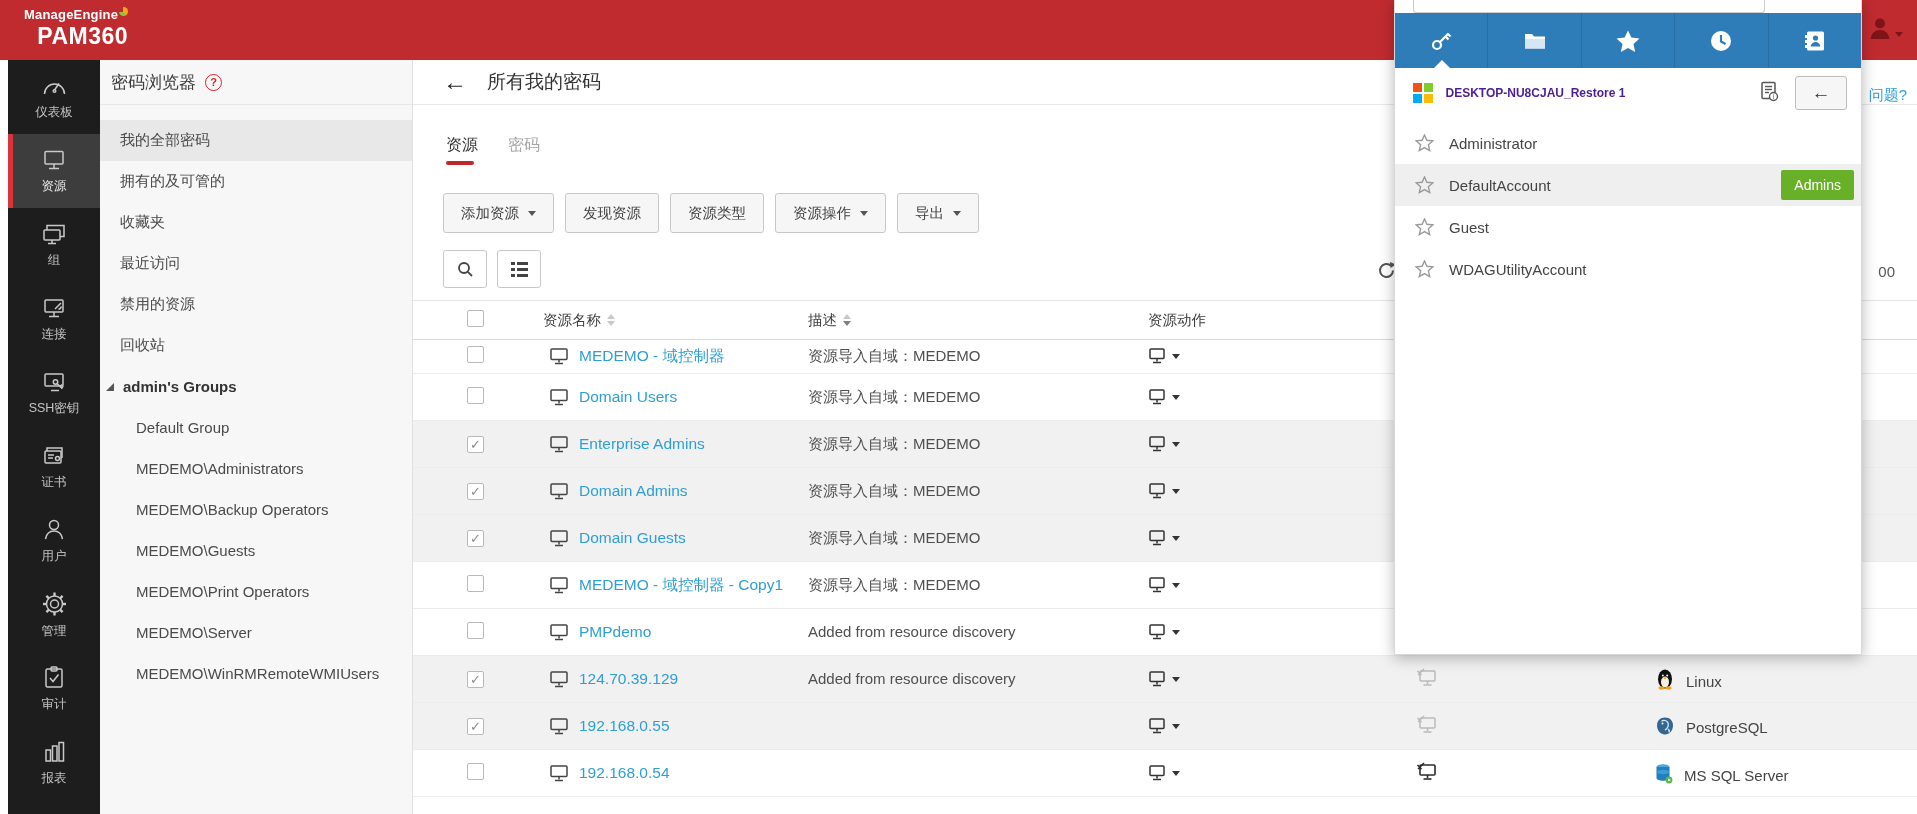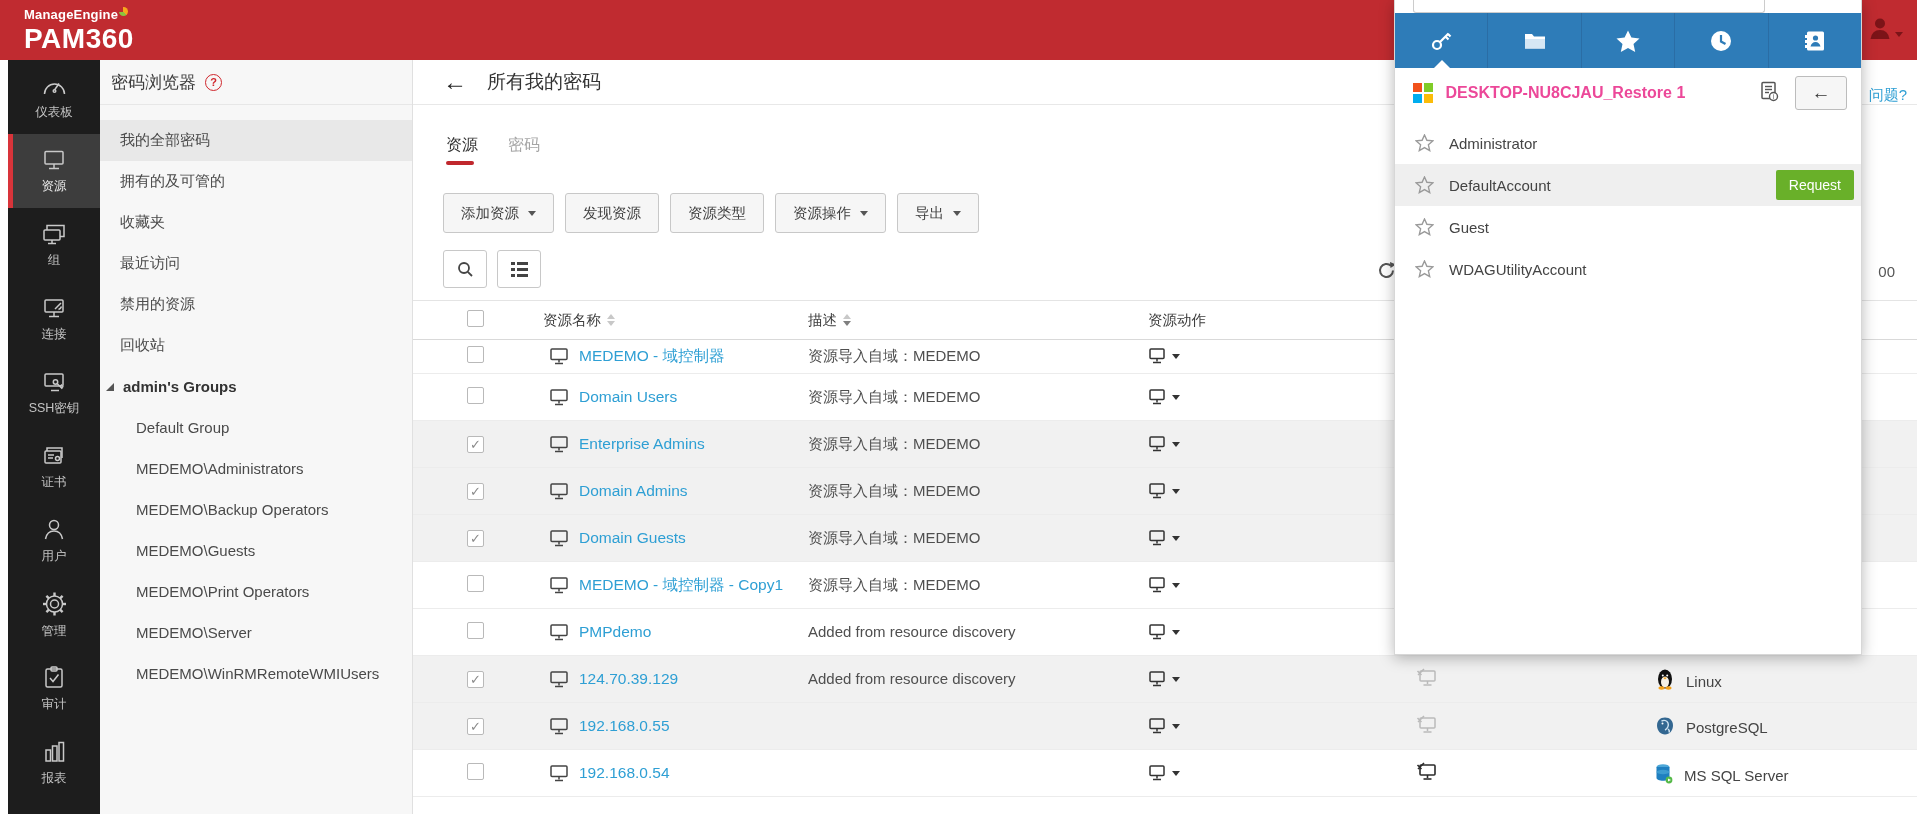--- a/index.html
+++ b/index.html
@@ -6,21 +6,21 @@
   html,body { background:#e9e9e9; }
   body { font-family:"Liberation Sans","DejaVu Sans",sans-serif; }
   .screen { position:relative; width:1917px; height:814px; background:#fff; overflow:hidden; }
 
   
   .topbar { position:absolute; left:0; top:0; width:1917px; height:60px; background:#c02b30; z-index:5; }
   .logo { position:absolute; left:24px; top:7px; color:#fff; }
   .logo .l1 { font-size:13px; font-weight:bold; letter-spacing:.2px; }
   .logo .l1 .swoosh { display:inline-block; width:9px; height:9px; border-radius:50%;
       background:conic-gradient(#f7a81b 0 40%, #8bc53f 40% 75%, transparent 75%); vertical-align:top; margin-left:1px; }
-  .logo .l2 { font-size:28px; font-weight:bold; letter-spacing:.5px; margin-top:1px; }
+  .logo .l2 { font-size:23px; font-weight:bold; letter-spacing:.5px; margin-top:1px;text-align:right; }
   .searchbar { position:absolute; left:415px; top:0; width:452px; height:60px; background:#ca4a4e;
       display:flex; align-items:center; padding-left:28px; gap:22px; }
   .searchbar .ph { color:#f3d9da; font-size:16px; }
   .caret-sm { display:inline-block; width:0; height:0; border-left:4px solid transparent; border-right:4px solid transparent; border-top:5px solid #fff; }
   .usermenu { position:absolute; right:14px; top:15px; display:flex; align-items:flex-end; gap:2px; cursor:pointer; }
   .usermenu .caret-sm { border-top-color:#7c1418; margin-bottom:4px; }
 
   
   .sidenav { position:absolute; left:8px; top:60px; width:92px; height:754px; background:#1d1d1d; z-index:4; }
   .nav-item { height:74px; display:flex; flex-direction:column; align-items:center; justify-content:center; gap:6px;
@@ -97,21 +97,21 @@
   .ov-input { position:absolute; left:18px; top:0; width:352px; height:13px;
       border:1px solid #ccc; border-top:none; border-radius:0 0 3px 3px; background:#fff; }
   .ov-bluebar { position:absolute; left:0; top:13px; width:100%; height:55px; background:#2e7cb8; display:flex; }
   .ov-tab { flex:1; display:flex; align-items:center; justify-content:center; border-right:1px solid #2a6da5; cursor:pointer; }
   .ov-tab:last-child { border-right:none; }
   .ov-notch { position:absolute; left:39px; top:60px; width:0; height:0;
       border-left:8px solid transparent; border-right:8px solid transparent; border-bottom:8px solid #fff; z-index:2; }
   .ov-titlerow { position:absolute; left:0; top:68px; width:100%; height:50px; display:flex; align-items:center; gap:13px; padding:0 14px 0 18px; }
   .winlogo { display:grid; grid-template-columns:9px 9px; grid-template-rows:9px 9px; gap:1.5px; }
   .winlogo i { display:block; }
-  .ov-title { font-size:16px; font-weight:bold; color:#ec4899; white-space:nowrap; }
+  .ov-title { font-size:12px; font-weight:bold; color:#4c1d95; white-space:nowrap; }
   .ov-backbtn { width:52px; height:34px; background:#f6f6f6; border:1px solid #bcbcbc; border-radius:3px;
       display:flex; align-items:center; justify-content:center; font-size:19px; color:#333; cursor:pointer; }
   .ov-accounts { position:absolute; left:0; top:122px; width:100%; }
   .ov-row { height:42px; display:flex; align-items:center; gap:15px; padding-left:20px; cursor:pointer; }
   .ov-row.hl { background:#efefef; }
   .ov-name { font-size:15px; color:#444; }
   .req-btn { margin-left:auto; margin-right:7px; background:#69b029; color:#fff; font-size:14px;
       border:none; border-radius:2px; padding:7px 13px; cursor:pointer; }
   .star18 { stroke:#9a9a9a; fill:none; stroke-width:1.4; }
   .mut { opacity:.35; }
@@ -709,21 +709,21 @@
         <svg class="star18" width="19" height="18" viewBox="0 0 19 18">
             <polygon points="9.5,1 11.9,6.3 17.8,6.9 13.4,10.8 14.7,16.6 9.5,13.6 4.3,16.6 5.6,10.8 1.2,6.9 7.1,6.3"></polygon>
           </svg>
         <span class="ov-name">Administrator</span>
       </div>
       <div class="ov-row hl">
         <svg class="star18" width="19" height="18" viewBox="0 0 19 18">
             <polygon points="9.5,1 11.9,6.3 17.8,6.9 13.4,10.8 14.7,16.6 9.5,13.6 4.3,16.6 5.6,10.8 1.2,6.9 7.1,6.3"></polygon>
           </svg>
         <span class="ov-name">DefaultAccount</span>
-        <button class="req-btn">Request</button>
+        <button class="req-btn">Admins</button>
       </div>
       <div class="ov-row">
         <svg class="star18" width="19" height="18" viewBox="0 0 19 18">
             <polygon points="9.5,1 11.9,6.3 17.8,6.9 13.4,10.8 14.7,16.6 9.5,13.6 4.3,16.6 5.6,10.8 1.2,6.9 7.1,6.3"></polygon>
           </svg>
         <span class="ov-name">Guest</span>
       </div>
       <div class="ov-row">
         <svg class="star18" width="19" height="18" viewBox="0 0 19 18">
             <polygon points="9.5,1 11.9,6.3 17.8,6.9 13.4,10.8 14.7,16.6 9.5,13.6 4.3,16.6 5.6,10.8 1.2,6.9 7.1,6.3"></polygon>

